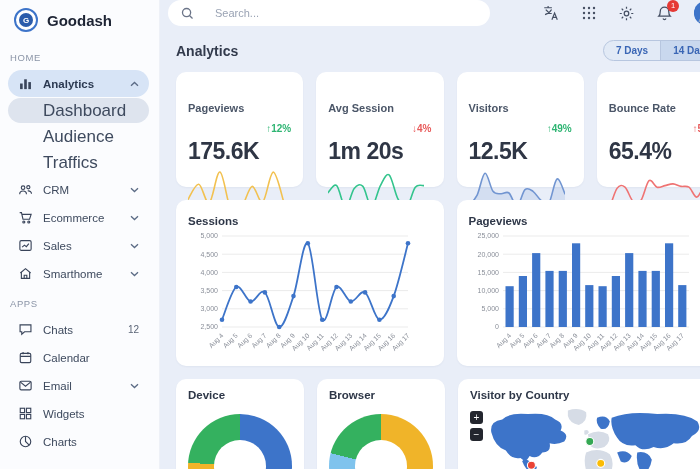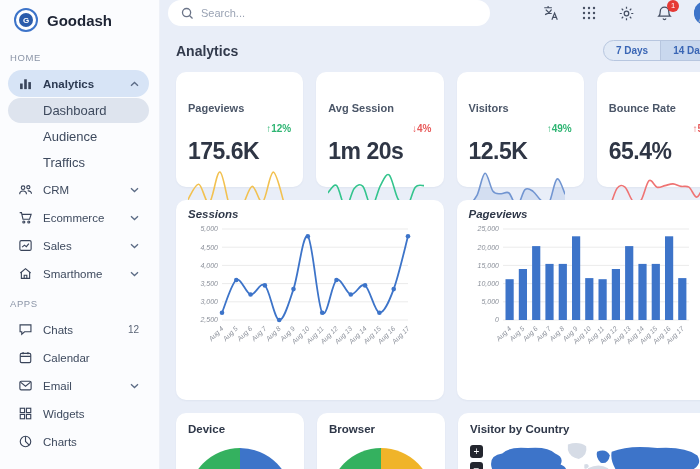--- a/index.html
+++ b/index.html
@@ -12,29 +12,29 @@
   .logo-badge { width:24px; height:24px; border-radius:50%; border:2px solid #3d74c9; background:#fff; display:flex; align-items:center; justify-content:center; }
   .logo-inner { width:14px; height:14px; border-radius:50%; background:#2b5cab; color:#fff; font-size:8px; font-weight:bold; display:flex; align-items:center; justify-content:center; }
   .app-name { font-size:15px; font-weight:bold; color:#1d2434; }
   .section-label { font-size:9.5px; letter-spacing:.6px; color:#8b95a7; padding:10px 16px 5px 10px; text-transform:uppercase; }
   .section-label + .nav-item { margin-top:2px; }
   .nav-item { height:27px; display:flex; align-items:center; gap:10px; padding:0 10px 0 9px; margin:1px 10px 1px 8px;
               border-radius:14px; font-size:11.5px; color:#3e4a5e; cursor:pointer; }
   .nav-item.active { background:#d7e4f6; color:#2c3a52; font-weight:bold; }
   .nav-item .nav-icon { width:16px; height:16px; display:flex; align-items:center; justify-content:center; }
   .nav-sub { height:25px; display:flex; align-items:center; padding:0 10px 0 35px; margin:1px 10px 1px 8px;
-             border-radius:13px; font-size:13px; color:#3e4a5e; cursor:pointer;text-align:right; }
+             border-radius:13px; font-size:17px; color:#3e4a5e; cursor:pointer;text-align:right; }
   .nav-sub.active { background:#dee4ee; }
   .nav-badge { margin-left:auto; font-size:10px; color:#5b6577; }
   .chev { margin-left:auto; display:flex; align-items:center; }
 
   
   .main { flex:1; display:flex; flex-direction:column; height:100%; }
   .topbar { height:36px; display:flex; align-items:center; padding:0 14px 0 8px; }
-  .search { width:322px; height:26px; background:#fff; border-radius:14px; display:flex; align-items:center; gap:7px; padding:0 13px; }
+  .search { width:322px; height:26px; background:#fff; border-radius:14px; display:flex; align-items:center; gap:21px; padding:0 13px; }
   .search input { border:none; outline:none; background:transparent; font-size:11px; color:#5c6575; width:100%;
                   font-family:"Liberation Sans", sans-serif; }
   .search input::placeholder { color:#9aa3b4; }
   .topbar-icons { margin-left:auto; display:flex; align-items:center; gap:21px; }
   .tb-icon { position:relative; display:flex; align-items:center; justify-content:center; cursor:pointer; }
   .tb-badge { position:absolute; top:-5px; right:-6px; min-width:12px; height:12px; border-radius:50%; background:#e53935;
               color:#fff; font-size:7.5px; display:flex; align-items:center; justify-content:center; padding:0 2px; }
   .avatar { width:24px; height:24px; border-radius:50%; overflow:hidden; background:#3d74c9; cursor:pointer; }
 
   .content { padding:8px 8px 0 16px; flex:1; }
@@ -49,21 +49,21 @@
   .kpi-row { display:grid; grid-template-columns:repeat(4,1fr); gap:13px; margin-bottom:13px; }
   .card { background:#fff; border-radius:10px; box-shadow:0 1px 2px rgba(30,50,90,.05); }
   .kpi-card { height:115px; padding:10px 12px 4px 12px; display:flex; flex-direction:column; }
   .kpi-head { display:flex; align-items:center; justify-content:space-between; }
   .kpi-label { font-size:11px; color:#4b5668; font-weight:bold; }
   .kpi-delta { font-size:10px; font-weight:bold;margin-top:41px; }
   .kpi-value { font-size:23px; font-weight:bold; color:#2f3645; letter-spacing:-.5px; margin:4px 0 1px 0; }
   .kpi-spark { margin-top:auto; }
 
   .charts-row { display:grid; grid-template-columns:1fr 1fr; gap:13px; margin-bottom:13px; }
-  .chart-card { height:200px; padding:8px 12px;font-style:italic; }
+  .chart-card { height:166px; padding:15px 12px; }
   .card h2 { font-size:11.5px; font-weight:bold; color:#2e3748; margin-bottom:2px; }
 
   .bottom-row { display:grid; grid-template-columns:1fr 1fr 2.13fr; gap:13px; }
   .bottom-card { height:170px; padding:10px 12px; position:relative; }
   .donut { position:relative; width:104px; height:104px; border-radius:50%; margin:13px auto 0 auto; }
   .donut::after { content:""; position:absolute; inset:26px; background:#fff; border-radius:50%; }
   .map-wrap { margin-top:4px; }
   .map-zoom { position:absolute; left:12px; top:32px; display:flex; flex-direction:column; gap:4px; z-index:2; }
   .zoom-btn { width:13px; height:13px; background:#23262e; color:#fff; border:none; border-radius:3px; font-size:10px;
               line-height:11px; text-align:center; cursor:pointer; padding:0; font-family:"Liberation Sans", sans-serif; }

